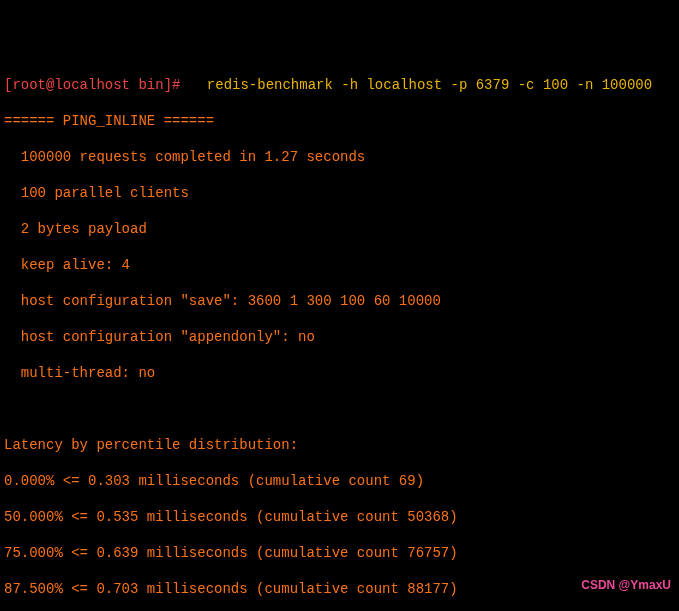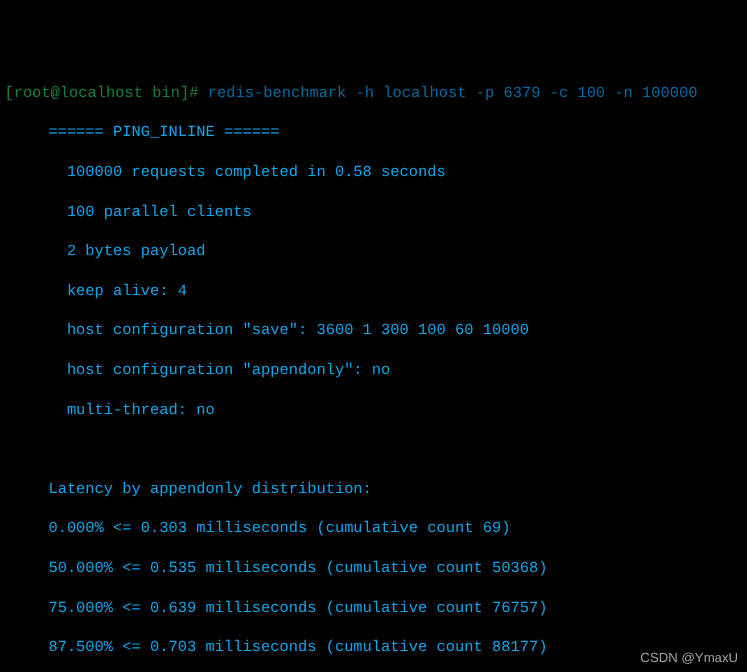--- a/index.html
+++ b/index.html
@@ -13,54 +13,55 @@
       white-space: pre;
       overflow: hidden;
       width: 671px;
       height: 603px;
       position: relative;
     }
     .terminal-line {
       white-space: pre;
     }
     .prompt-red {
-      color: #15803d;
+      color: #ef4444;
     }
     .white-text {
-      color: #0369a1;
+      color: #eab308;
+      margin-left: 18px;
     }
     .green-text {
-      color: #0ea5e9;
-      margin-left: 40px;
+      color: #f97316;
     }
     .watermark {
       position: absolute;
-      bottom: 4px;
+      bottom: 17px;
       right: 8px;
-      color: #a3a3a3;
+      color: #ec4899;
       font-size: 12px;
       font-family: Arial, sans-serif;
+      font-weight: bold;
     }
   </style>
 </head>
 <body>
 
 
 
 <div class="terminal-line"><span class="prompt-red">[root@localhost bin]# </span><span class="white-text">redis-benchmark -h localhost -p 6379 -c 100 -n 100000</span></div>
 <div class="terminal-line green-text">====== PING_INLINE ======</div>
-<div class="terminal-line green-text">  100000 requests completed in 0.58 seconds</div>
+<div class="terminal-line green-text">  100000 requests completed in 1.27 seconds</div>
 <div class="terminal-line green-text">  100 parallel clients</div>
 <div class="terminal-line green-text">  2 bytes payload</div>
 <div class="terminal-line green-text">  keep alive: 4</div>
 <div class="terminal-line green-text">  host configuration "save": 3600 1 300 100 60 10000</div>
 <div class="terminal-line green-text">  host configuration "appendonly": no</div>
 <div class="terminal-line green-text">  multi-thread: no</div>
 <div class="terminal-line"> </div>
-<div class="terminal-line green-text">Latency by appendonly distribution:</div>
+<div class="terminal-line green-text">Latency by percentile distribution:</div>
 <div class="terminal-line green-text">0.000% &lt;= 0.303 milliseconds (cumulative count 69)</div>
 <div class="terminal-line green-text">50.000% &lt;= 0.535 milliseconds (cumulative count 50368)</div>
 <div class="terminal-line green-text">75.000% &lt;= 0.639 milliseconds (cumulative count 76757)</div>
 <div class="terminal-line green-text">87.500% &lt;= 0.703 milliseconds (cumulative count 88177)</div>
 
 
 
 
 
 

